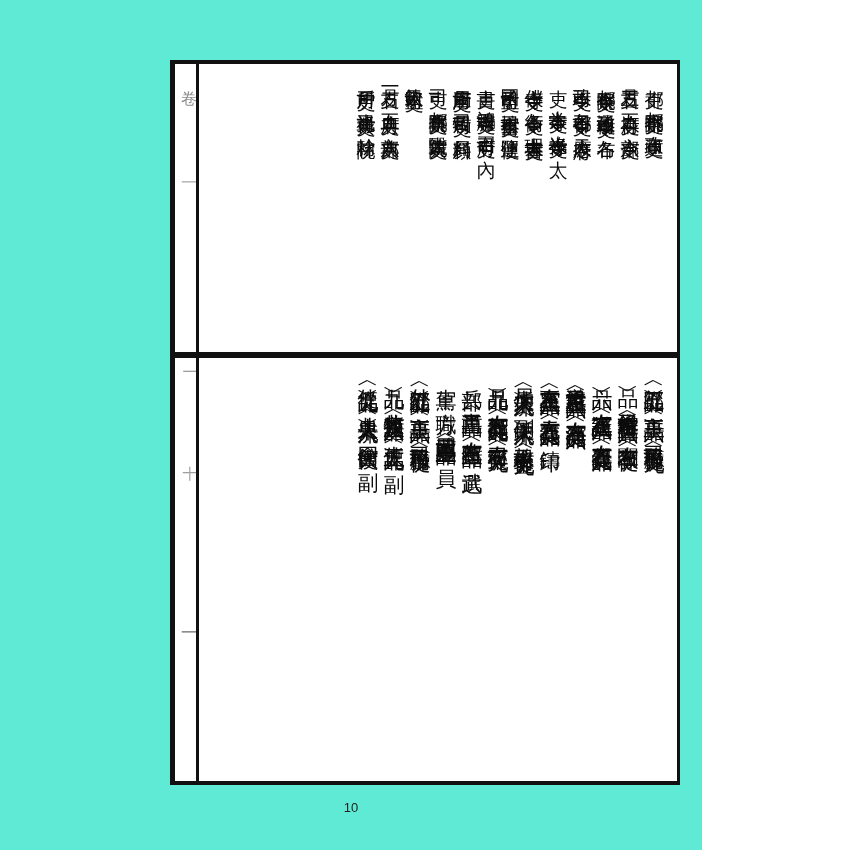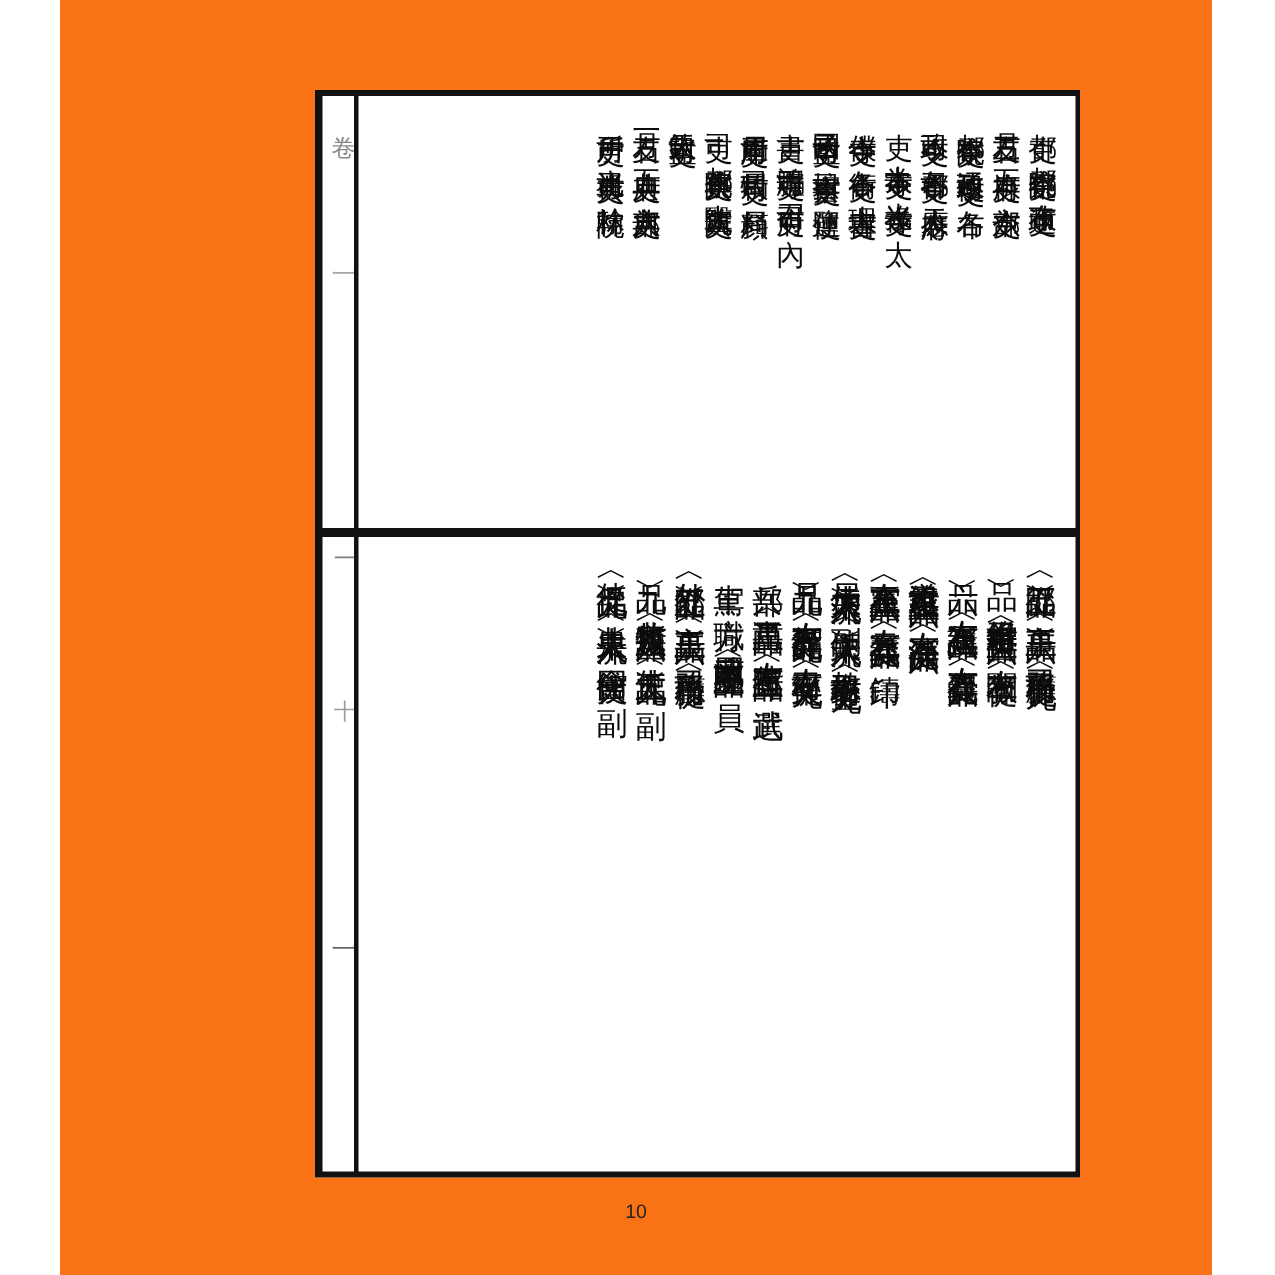--- a/index.html
+++ b/index.html
@@ -11,24 +11,23 @@
     width: 850px;
     height: 850px;
     font-family: "DejaVu Serif", serif;
     position: relative;
     overflow: hidden;
   }
 
   .page {
     position: absolute;
     left: 0; top: 0;
-    width: 768px;
+    width: 702px;
     height: 850px;
-    background: #f97316;
-    margin-left: 40px;
+    background: #5eead4;
   }
 
   
   .scan {
     position: absolute;
     left: 170px;
     top: 60px;
     width: 510px;
     height: 725px;
     background: #ffffff;

